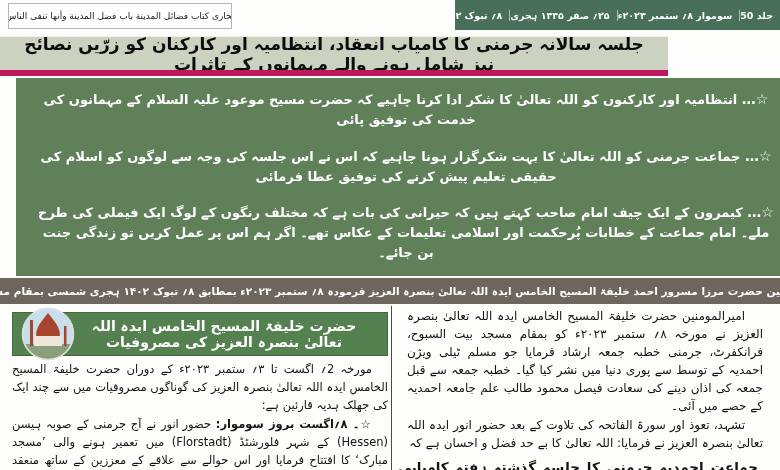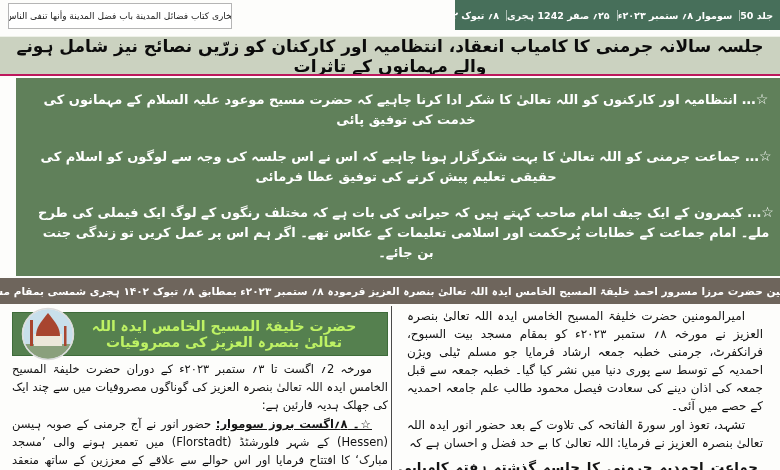--- a/index.html
+++ b/index.html
@@ -21,22 +21,22 @@
     padding-inline-start:7px; border-inline-start:1px solid rgba(255,255,255,.55);
   }
   .ref-box {
     position:absolute; top:3px; left:8px; width:224px; height:26px;
     background:#fff; border:1px solid #b5b5b5;
     display:flex; align-items:center; justify-content:center;
     font-size:9px; color:#222; white-space:nowrap; overflow:hidden;
   }
   
   .headline {
-    position:absolute; top:36px; left:0; width:780px; height:40px;
-    background:#cbd2c0; border-top:1px solid #eef1e8; border-bottom:2px solid #be185d;
+    position:absolute; top:36px; left:0; width:668px; height:40px;
+    background:#cbd2c0; border-top:1px solid #eef1e8; border-bottom:6px solid #be185d;
     display:flex; align-items:center; justify-content:flex-end;
     font-size:17px; font-weight:bold; color:#0c0c0c; text-align:center;
     padding:0 10px; overflow:hidden;
   }
   
   .highlights {
     position:absolute; top:78px; left:16px; width:780px; height:198px;
     background:#60805a; color:#ffffff;
     display:flex; flex-direction:column; align-items:center;
     padding:11px 20px 6px; gap:16px; overflow:hidden;
@@ -57,27 +57,27 @@
     position:absolute; top:306px; left:391px; width:1px; height:164px; background:#4a4a4a;
   }
   .col-activities {
     position:absolute; top:306px; left:12px; width:376px; height:164px;
     overflow:hidden;
   }
   .act-header {
     position:relative; margin-top:6px; height:44px;
     background:#55804f; border:1px solid #3e6b3a;
     display:flex; align-items:center; justify-content:center;
-    color:#bef264; font-size:14px; font-weight:bold; text-align:center;
+    color:#ffffff; font-size:14px; font-weight:bold; text-align:center;
     padding-inline-start:12px; padding-inline-end:60px; overflow:visible;
   }
   .mosque { position:absolute; right:auto; left:8px; top:-6px; width:54px; height:54px; }
   .act-body { margin-top:5px; font-size:11.5px; line-height:1.55; text-align:justify; color:#131313; }
   .act-body p { margin:2px 0; text-indent:16px; }
-  .act-body .lead { font-weight:bold;text-decoration:underline; }
+  .act-body .lead { font-weight:bold; }
   .col-sermon {
     position:absolute; top:306px; left:398px; width:374px; height:164px;
     overflow:hidden; font-size:12px; line-height:1.5; text-align:justify; color:#131313;
   }
   .col-sermon .p-indent { text-indent:18px; margin:1px 9px; }
   .col-sermon .p-bold {
     font-weight:bold; font-size:13.5px; line-height:1.62; margin-top:5px; text-indent:14px;
   }
 </style>
 </head>
@@ -85,21 +85,21 @@
 
 <div class="page">
 
   <header>
     <div class="ref-box">
       <span>(بخاری کتاب فضائل المدینة باب فضل المدینة وأنها تنفی الناس)</span>
     </div>
     <div class="masthead-bar">
       <span class="mh-item">جلد 50</span>
       <span class="mh-item">سوموار ۸؍ ستمبر ۲۰۲۳ء</span>
-      <span class="mh-item">۲۵؍ صفر 1242 ہجری</span>
+      <span class="mh-item">۲۵؍ صفر ۱۴۴۵ ہجری</span>
       <span class="mh-item">۸؍ تبوک ۱۴۰۲ ہجری شمسی</span>
 
     </div>
   </header>
 
   <div class="headline">
     <span>جلسہ سالانہ جرمنی کا کامیاب انعقاد، انتظامیہ اور کارکنان کو زرّیں نصائح نیز شامل ہونے والے مہمانوں کے تاثرات</span>
   </div>
 
   <section class="highlights">

